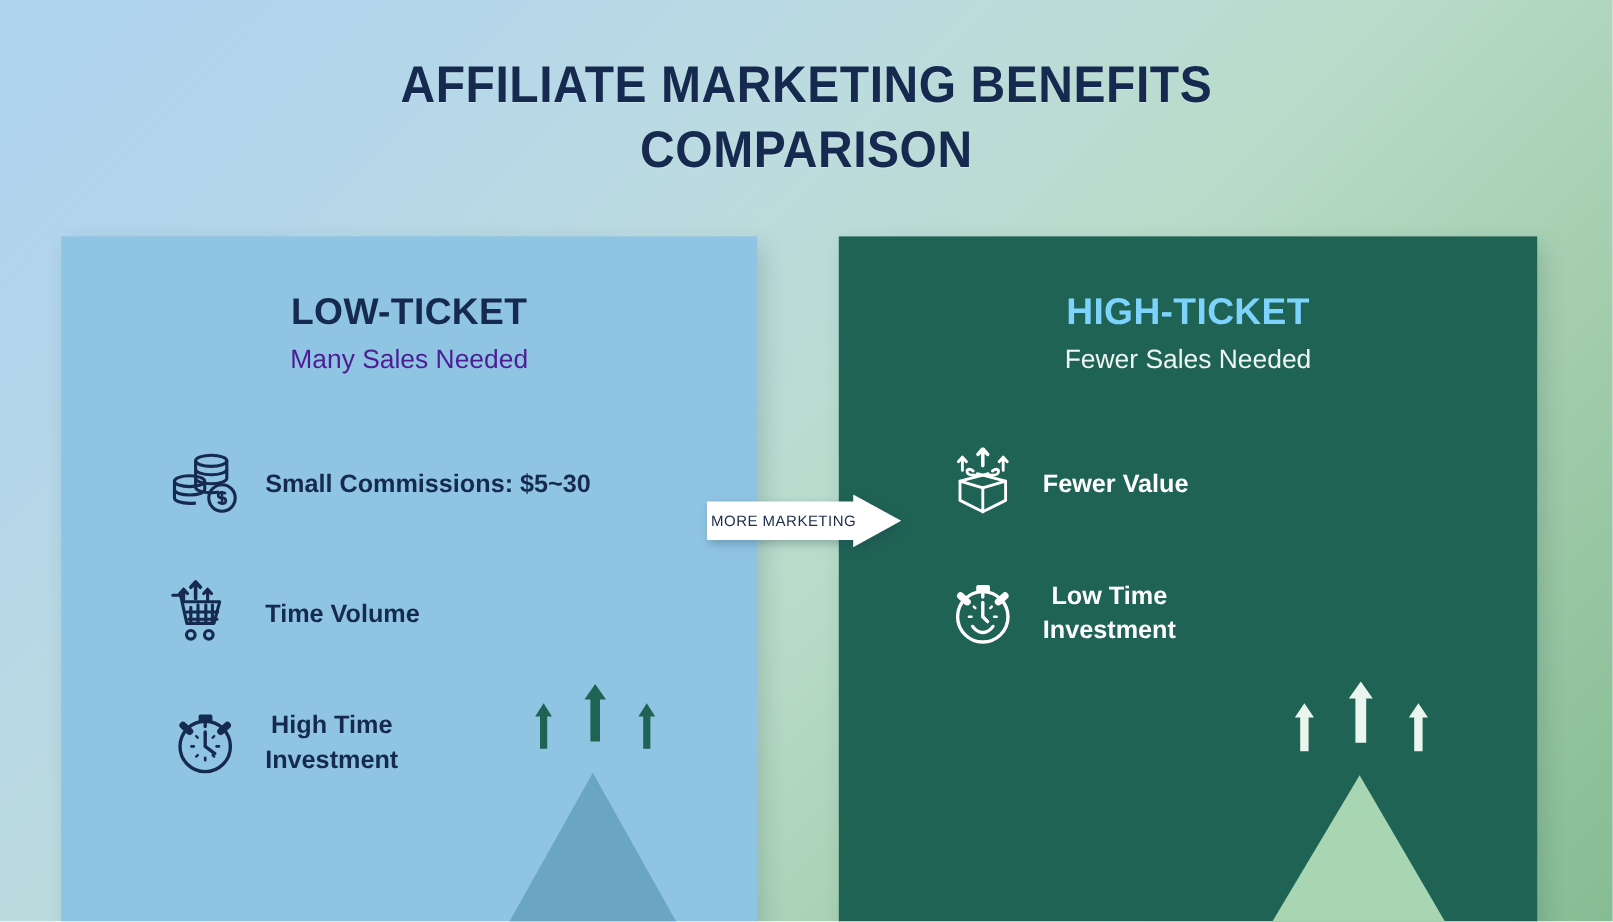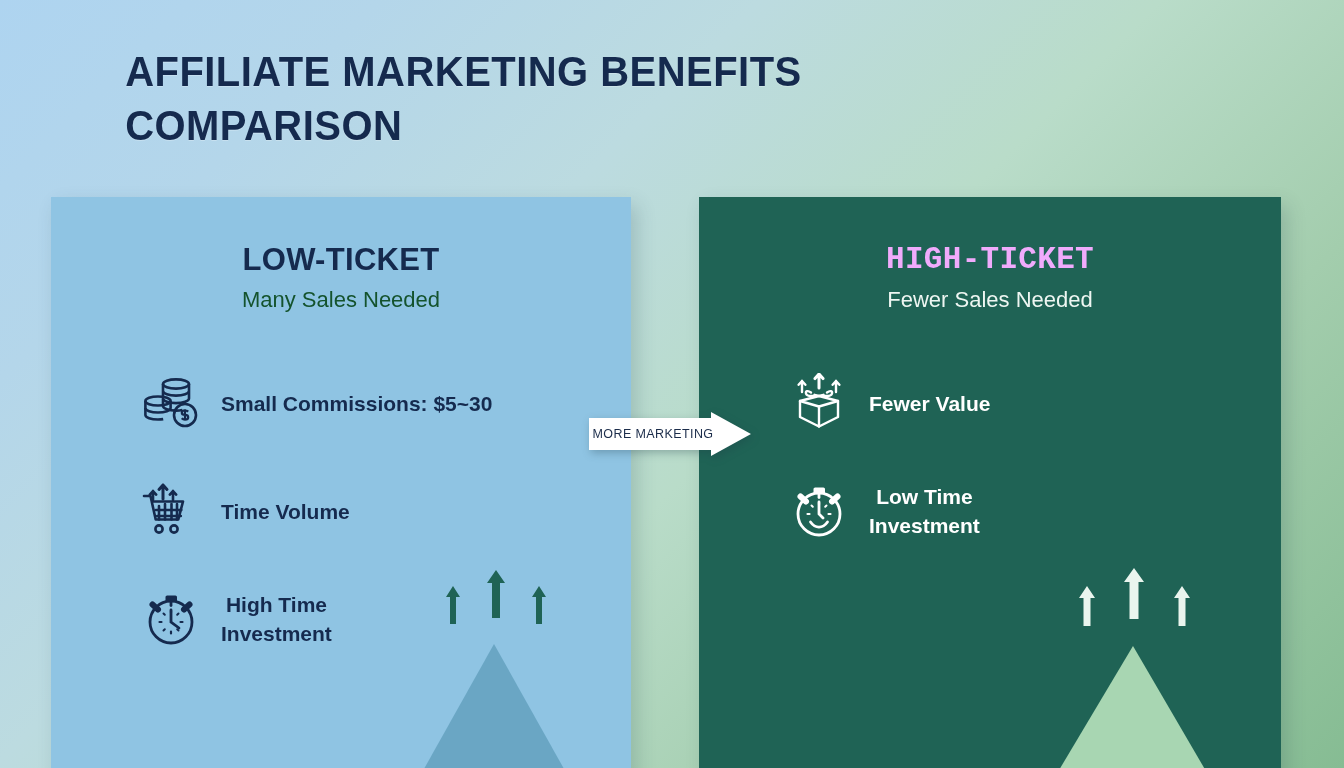--- a/index.html
+++ b/index.html
@@ -27,21 +27,21 @@
         #86bc93 100%);
     overflow: hidden;
   }
 
   
   .title-block {
     position: absolute;
     left: 0;
     top: 44px;
     width: 1344px;
-    text-align: left;
+    text-align: center;
     padding: 0 84px;
     box-sizing: border-box;
   }
   .title-line {
     display: block;
     font-family: "Liberation Sans", sans-serif;
     font-weight: bold;
     font-size: 43px;
     line-height: 54px;
     letter-spacing: 0.5px;
@@ -81,22 +81,22 @@
     margin: 6px 0 0 0;
   }
   .panel-sub {
     text-align: center;
     font-size: 22px;
     line-height: 30px;
     margin: 6px 0 0 0;
     font-weight: normal;
   }
   .panel-left .panel-title { color: #152a4e; }
-  .panel-left .panel-sub   { color: #14532d; }
-  .panel-right .panel-title { color: #f0abfc; font-family: Liberation Mono, monospace; }
+  .panel-left .panel-sub   { color: #4c1d95; }
+  .panel-right .panel-title { color: #7dd3fc; }
   .panel-right .panel-sub   { color: #eef6f2; }
 
   
   .features {
     position: relative;
     margin-top: 34px;
     z-index: 3;
     text-align: center;
   }
   .feature-row {

